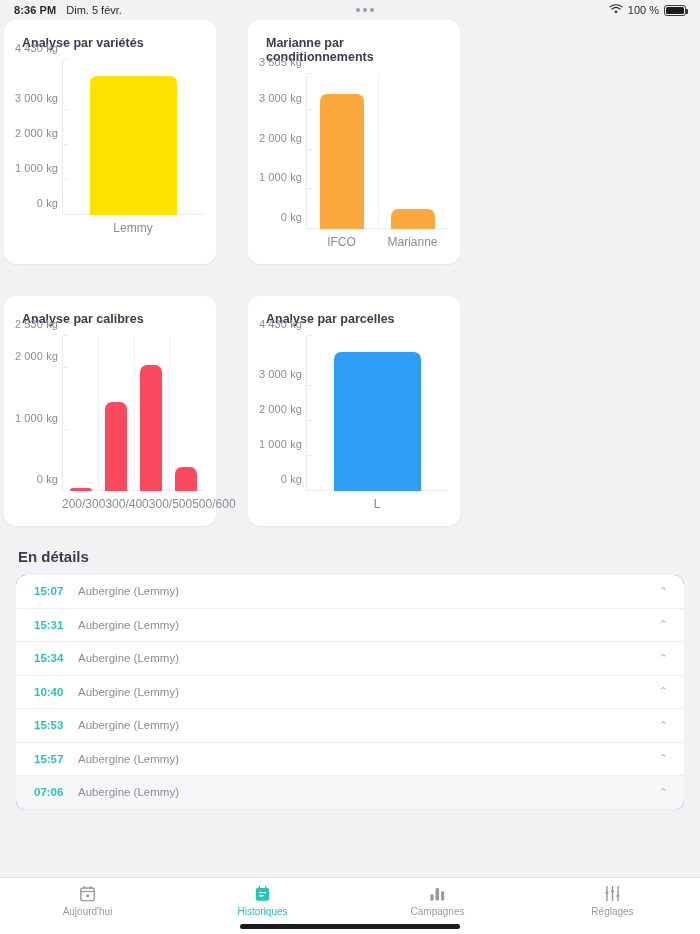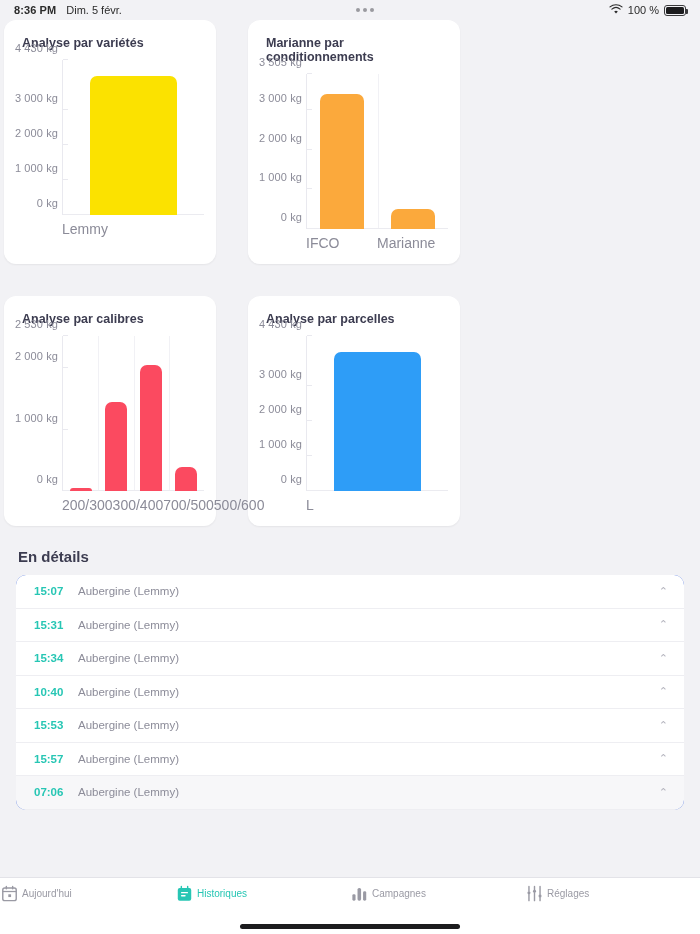--- a/index.html
+++ b/index.html
@@ -53,42 +53,42 @@
     transform: translateY(-50%); font-size: 11px; color: #8b8b98;
     white-space: nowrap; letter-spacing: .1px;
   }
   .ytick { position: absolute; left: 0; width: 5px; border-top: 1px solid #e9e9ef; }
   .vgrid { position: absolute; top: 0; bottom: 0; width: 1px; background: #f1f1f5; }
   .xaxis-line { position: absolute; left: 0; right: 0; bottom: 0; height: 1px; background: #ebebf0; }
   .bars { position: absolute; left: 0; right: 0; top: 0; bottom: 0; display: flex; align-items: flex-end; }
   .barcell { flex: 1; display: flex; justify-content: center; align-items: flex-end; height: 100%; }
   .bar { width: 62%; border-radius: 7px 7px 0 0; }
   .xlabels { display: flex; padding-top: 6px; }
-  .xlabel { flex: 1; font-size: 14px; color: #8b8b98; }
+  .xlabel { flex: 1; text-align: center; font-size: 12px; color: #8b8b98; }
 
   
   .details-title { font-size: 15px; font-weight: 700; color: #3c3c50; padding: 22px 18px 10px 18px; }
   .list { margin: 0 16px; border-radius: 10px; overflow: hidden; background: #1d4ed8; }
   .row {
     display: flex; align-items: center; height: 33.5px;
     padding: 0 16px 0 18px; background: #fff;
     border-bottom: 1px solid #eeeef2; font-size: 11.5px;
   }
   .row.alt { background: #f7f7f9; }
   .row-time { color: #27c6b4; font-weight: 700; width: 34px; }
   .row-label { color: #8c8c99; margin-left: 10px; flex: 1; }
   .chev { color: #b4b4be; font-size: 11px; line-height: 1; }
 
   
   .tabbar {
     position: absolute; left: 0; right: 0; bottom: 0; height: 57px;
     background: #ffffff; border-top: 1px solid #e3e3e8;
     display: flex; align-items: flex-start; padding-top: 6px;
   }
-  .tab { flex: 1; display: flex; flex-direction: row; align-items: center; gap: 3px; }
+  .tab { flex: 1; display: flex; flex-direction: column; align-items: center; gap: 3px; }
   .tab-label { font-size: 10px; color: #9a9aa4; }
   .tab.active .tab-label { color: #27c6b4; }
   .tab svg { display: block; }
   .home-indicator {
     position: absolute; bottom: 5px; left: 50%; transform: translateX(-50%);
     width: 220px; height: 5px; border-radius: 3px; background: #1c1c1e;
   }
 </style>
 </head>
 <body>
@@ -211,21 +211,21 @@
                   <div class="bar" style="height: 81.0277%; background: rgb(251, 74, 96);"></div>
                 </div>
                 <div class="barcell">
                   <div class="bar" style="height: 15.8103%; background: rgb(251, 74, 96);"></div>
                 </div>
               </div>
             </div>
           <div class="xlabels">
               <span class="xlabel">200/300</span>
               <span class="xlabel">300/400</span>
-              <span class="xlabel">700/500</span>
+              <span class="xlabel">300/500</span>
               <span class="xlabel">500/600</span>
             </div>
         </div>
       </div>
 
       <div class="card">
         <div class="card-title">Analyse par parcelles</div>
         <div class="chart">
           <div class="plot">
               <span class="ylab" style="bottom: 0%;">0 kg</span>

